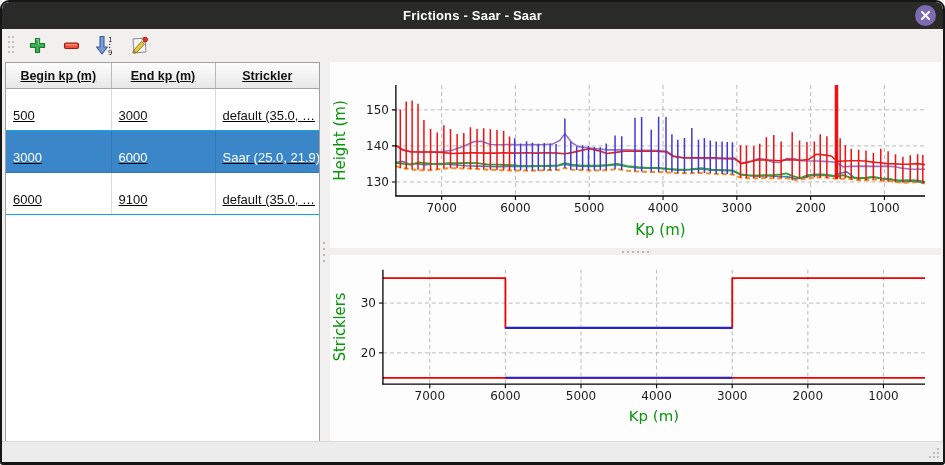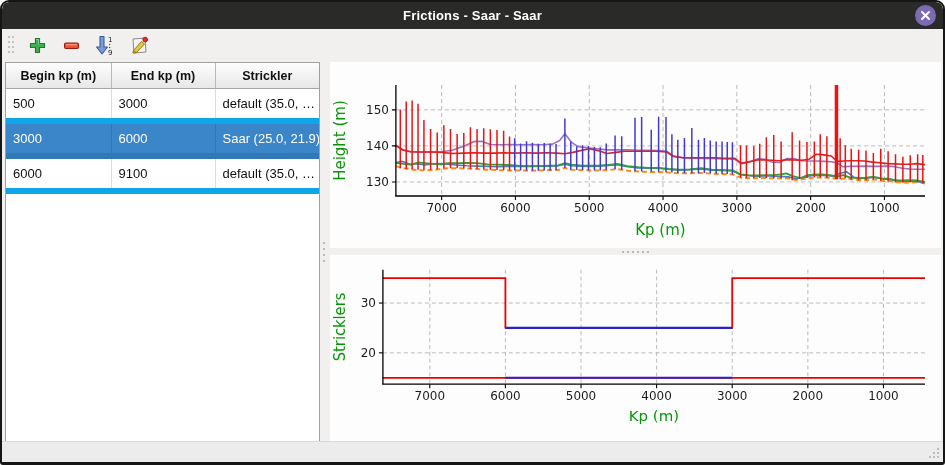--- a/index.html
+++ b/index.html
@@ -13,27 +13,27 @@
   .close-btn{position:absolute;right:7px;top:3px;width:21px;height:21px;border-radius:50%;
     background:#7d6bb2;display:flex;align-items:center;justify-content:center;cursor:pointer;}
   .toolbar{position:absolute;top:27px;left:0;right:0;height:33px;background:#f1f0ef;
     display:flex;align-items:center;}
   .tb-handle{width:10px;height:24px;margin-left:4px;margin-right:8px;}
   .tb-btn{width:26px;height:26px;display:flex;align-items:center;justify-content:center;
     margin-right:8px;border-radius:3px;}
   .main{position:absolute;top:60px;left:0;right:0;bottom:20px;background:#f1f0ef;}
   .table-wrap{position:absolute;left:3px;top:0;width:313px;bottom:0;background:#ffffff;
     border:1px solid #a0a0a0;overflow:hidden;}
-  table.kp{border-collapse:collapse;width:100%;table-layout:fixed;}
+  table.kp{border-collapse:collapse;width:100%;table-layout:fixed;text-decoration:underline;}
   table.kp th{height:25px;background:linear-gradient(#fdfdfd,#e7e7e7);
     border-right:1px solid #b9b9b9;border-bottom:1px solid #a6a6a6;
     font-size:12.5px;font-weight:bold;color:#111;text-align:center;padding:0;}
   table.kp th:last-child{border-right:none;text-align:center;}
-  table.kp td{height:29px;padding:0 0 0 7px;font-size:13px;color:#111;
-    border-right:1px solid #dcdcdc;border-bottom:6px solid #0ea5e9;
+  table.kp td{height:29px;padding:12px 0 0 7px;font-size:13px;color:#111;
+    border-right:1px solid #dcdcdc;border-bottom:1px solid #0ea5e9;
     white-space:nowrap;overflow:hidden;background:#ffffff;}
   table.kp td:last-child{border-right:none;}
   table.kp tr.sel td{background:#3a86c8;color:#ffffff;border-color:#3178b5;}
   .vsplit{position:absolute;left:317px;top:0;width:10px;bottom:0;cursor:col-resize;
     display:flex;align-items:center;justify-content:center;}
   .charts{position:absolute;left:327px;top:0;right:1px;bottom:0;background:#f1f0ef;}
   .chart-pane-top{position:absolute;left:1px;top:0;right:1px;height:186px;background:#fdfdfd;}
   .hsplit{position:absolute;left:0;right:0;top:186px;height:7px;cursor:row-resize;
     display:flex;align-items:center;justify-content:center;}
   .chart-pane-bottom{position:absolute;left:1px;top:193px;right:1px;bottom:1px;background:#fdfdfd;}

